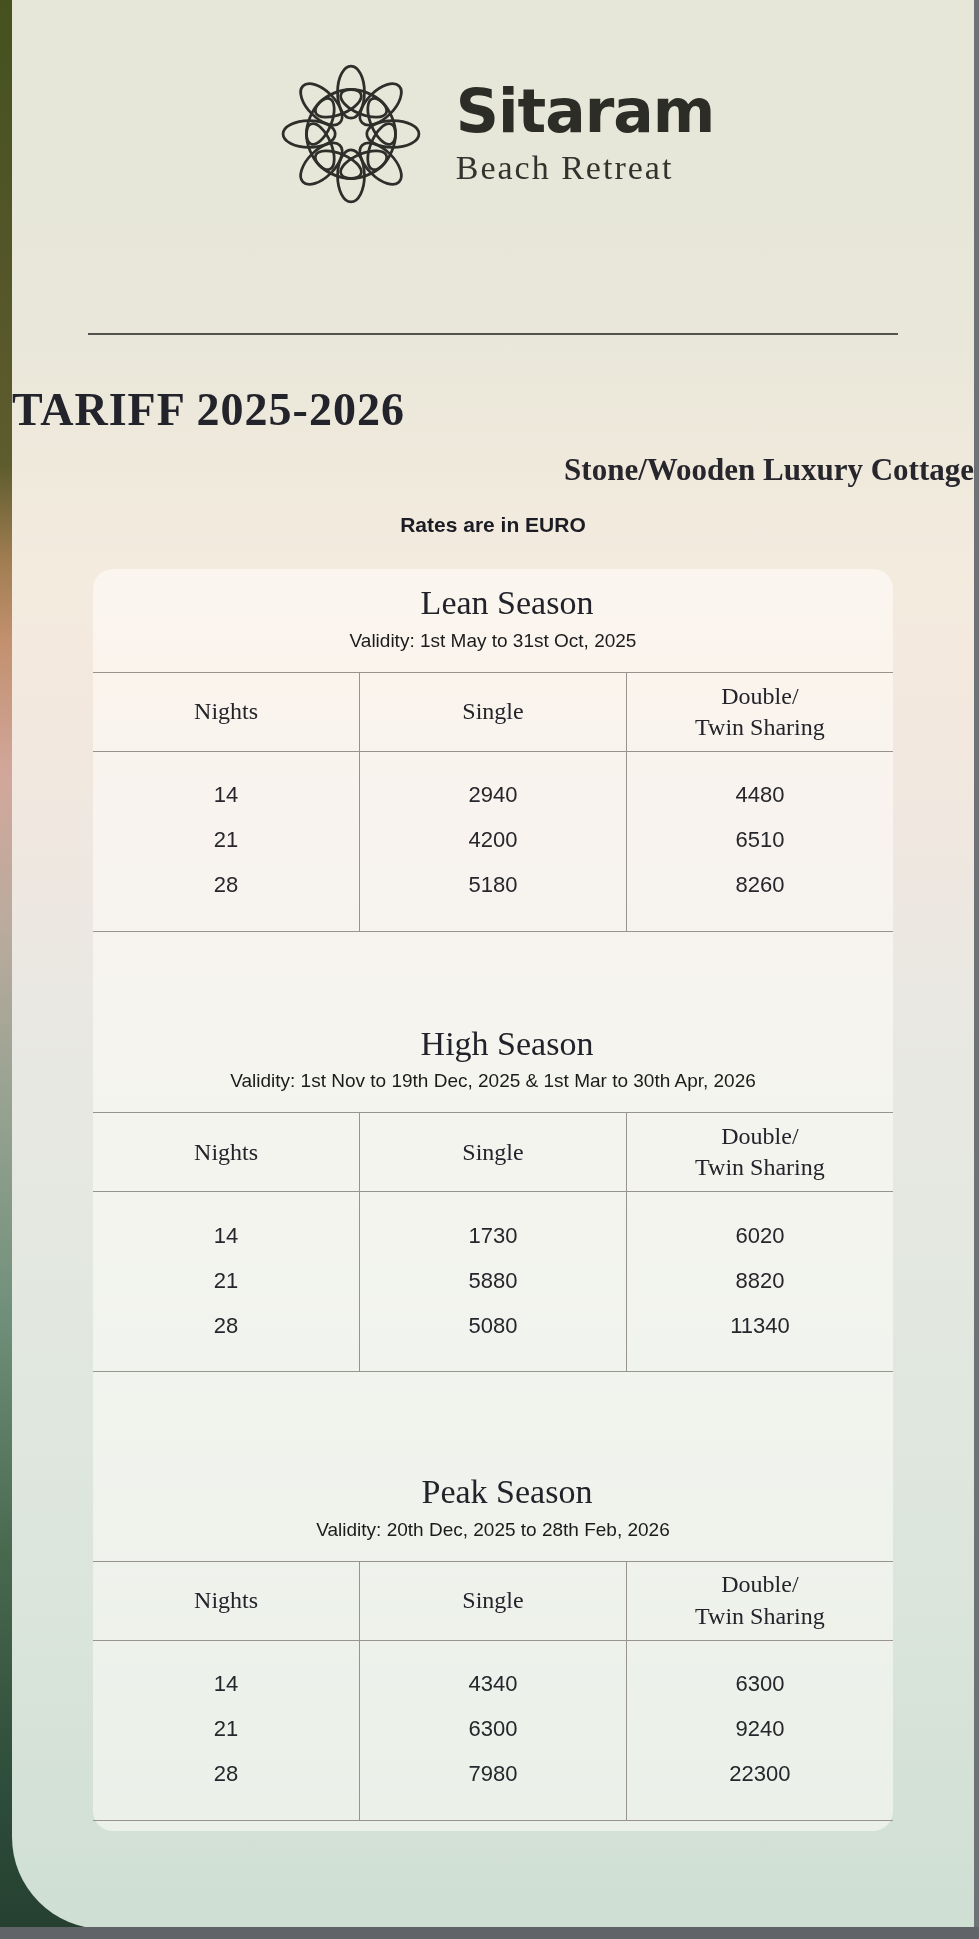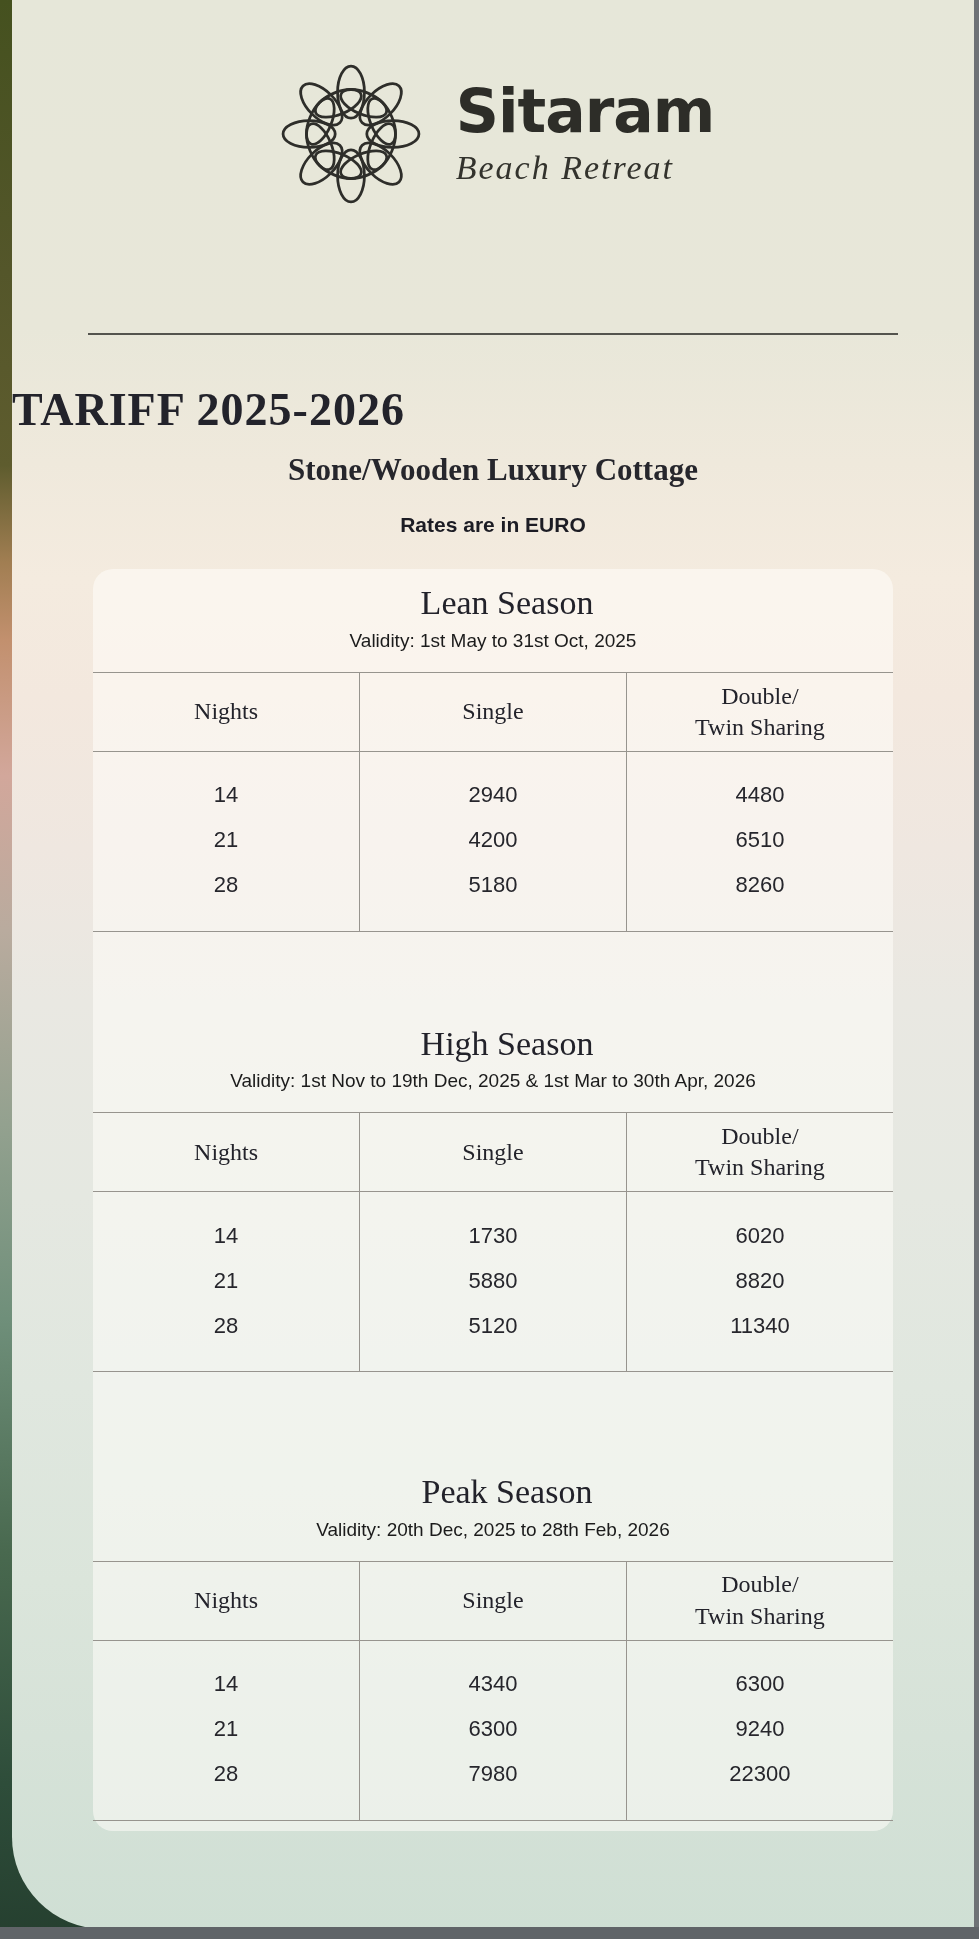--- a/index.html
+++ b/index.html
@@ -42,36 +42,36 @@
   .logo-knot{ width:158px; height:158px; flex:0 0 auto; }
   .brand-text{ text-align:left; }
   .brand-name{
     font-family:"DejaVu Sans", sans-serif;
     font-weight:bold; font-size:60px; line-height:1;
     color:#2d2d28; letter-spacing:-1px;
   }
   .brand-tagline{
     font-family:"Liberation Serif", serif;
     font-size:34px; line-height:1.1; margin-top:8px;
-    color:#33332d; letter-spacing:2px;font-style:italic;
+    color:#33332d; letter-spacing:2px;
   }
   
   .divider{
     display:block; width:810px; height:0;
     border:none; border-top:2px solid #54544e;
     margin:120px auto 0 auto;
   }
   .doc-title{
     margin-top:46px; 
     font-family:"Liberation Serif", serif;
     font-size:46px; line-height:1.25; font-weight:600;
     letter-spacing:1px; color:#23232b;
   }
   .doc-subtitle{
-    margin-top:12px; text-align:center;
+    margin-top:12px; text-align:right;
     font-family:"Liberation Serif", serif;
     font-size:31px; line-height:1.25; font-weight:700;
     color:#26262c;
   }
   .doc-note{
     margin-top:24px; text-align:center;
     font-size:21px; font-weight:bold; color:#1c1c24;
   }
   
   .card{
@@ -250,21 +250,21 @@
               <td>1730</td>
               <td>6020</td>
             </tr>
             <tr>
               <td>21</td>
               <td>5880</td>
               <td>8820</td>
             </tr>
             <tr>
               <td>28</td>
-              <td>5120</td>
+              <td>5080</td>
               <td>11340</td>
             </tr>
           </tbody>
         </table>
       </section>
 
       <section class="season season-peak">
         <h2 class="season-title">Peak Season</h2>
         <p class="validity">Validity: 20th Dec, 2025 to 28th Feb, 2026</p>
         <table class="rate-table">

